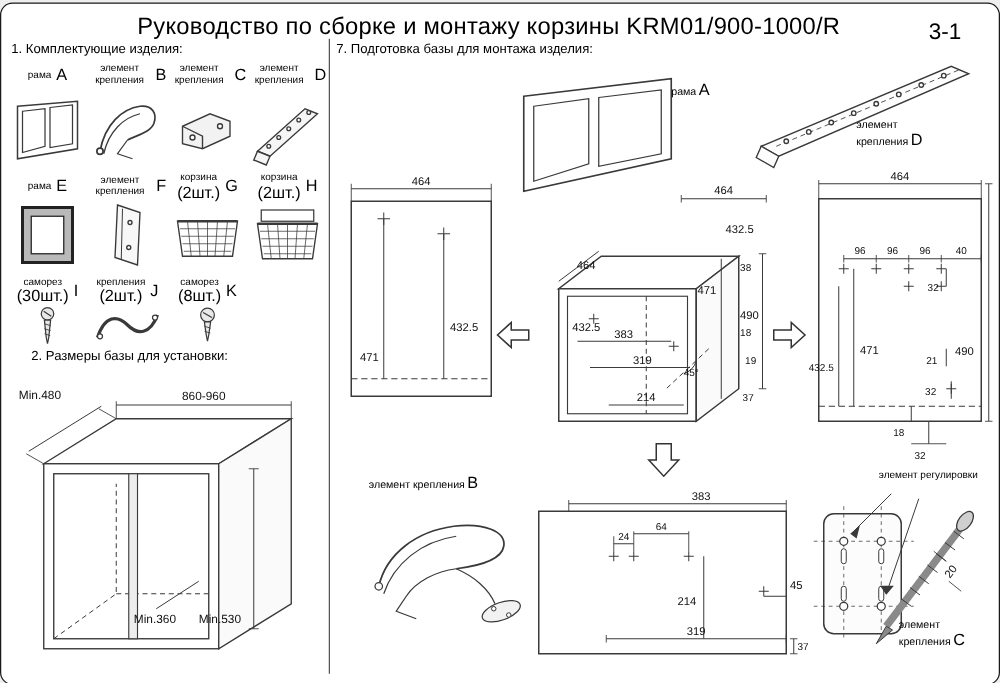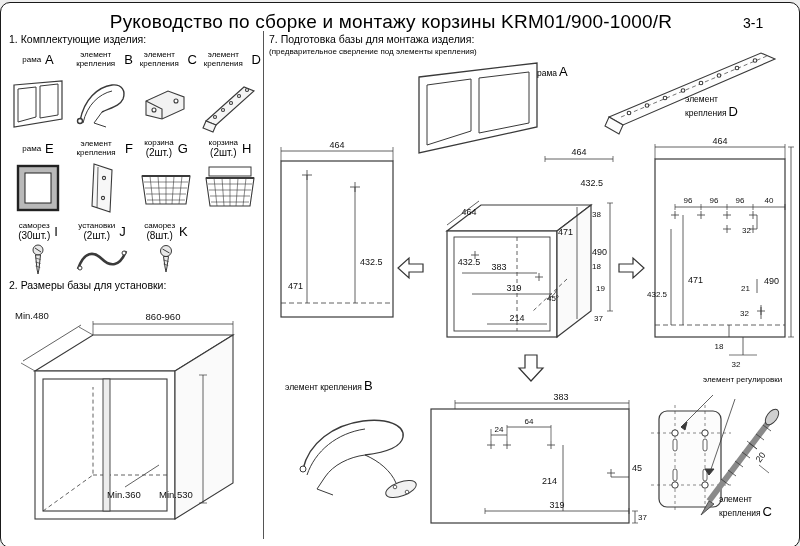--- a/index.html
+++ b/index.html
@@ -3,30 +3,30 @@
 <meta charset="utf-8">
 <style>
   *{margin:0;padding:0;box-sizing:border-box}
   html,body{background:#eee}
   body{font-family:"Liberation Sans",sans-serif;color:#000}
   .page{position:relative;width:800px;height:546px;margin:2px auto;background:#fff;
         border:1.6px solid #1a1a1a;border-radius:10px;overflow:hidden}
   .abs{position:absolute}
   .title{position:absolute;left:60px;top:8px;width:660px;text-align:center;
          font-size:19px;letter-spacing:.2px;white-space:nowrap}
-  .pagenum{position:absolute;left:742px;top:12px;font-size:14px}
+  .pagenum{position:absolute;left:742px;top:12px;font-size:18px}
   .divider{position:absolute;left:262px;top:28px;height:508px;width:1px;background:#555}
   .sec-heading{position:absolute;font-weight:normal;font-size:10.5px;white-space:nowrap}
   .sub{position:absolute;font-size:8px;white-space:nowrap}
   .parts-grid{position:absolute;left:6px;top:46px;width:254px;display:grid;
               grid-template-columns:repeat(4,1fr);column-gap:2px;row-gap:3px}
   .cell{display:flex;flex-direction:column;align-items:center}
   .part-label{display:flex;align-items:center;justify-content:center;gap:2px;
               font-size:8px;line-height:1.08;text-align:center;min-height:22px}
-  .qty{display:block;font-size:10px}
+  .qty{display:block;font-size:13px}
   .letter{font-size:13px;margin-left:2px}
   .draw-label{position:absolute;font-size:8.5px;line-height:1.15;}
   svg{display:block;overflow:visible}
   svg text{font-family:"Liberation Sans",sans-serif;fill:#111;font-size:9px}
   svg text.s{font-size:8px}
   svg text.s2{font-size:9.5px}
 </style>
 </head>
 <body>
 
@@ -169,21 +169,21 @@
           <circle cx="30" cy="7" r="5" fill="#e8e8e8"></circle>
           <line x1="27" y1="5" x2="33" y2="9"></line>
           <path d="M27.5,12 h5 L31,26 L30,31 L29,26 Z" fill="#e8e8e8"></path>
           <path d="M27.5,15 l5,1.5 M27.5,19 l5,1.5 M27.6,23 l4.6,1.5" stroke-width="0.7" fill="none"></path>
         </g>
       </svg>
     </div>
 
     <div class="cell">
       <div class="part-label">
-        <span><span>установки</span><span class="qty">(2шт.)</span></span>
+        <span><span>крепления</span><span class="qty">(2шт.)</span></span>
         <span class="letter">J</span>
       </div>
       <svg width="60" height="34" viewBox="0 0 60 34">
         <g stroke="#3a3a3a" fill="none">
           <path d="M6,26 C12,8 22,8 30,16 C38,24 48,24 54,8" stroke-width="2.6"></path>
           <circle cx="8" cy="25" r="2" fill="#fff" stroke-width="1"></circle>
           <circle cx="52" cy="10" r="2" fill="#fff" stroke-width="1"></circle>
         </g>
       </svg>
     </div>
@@ -198,21 +198,21 @@
           <circle cx="30" cy="8" r="5.5" fill="#e8e8e8"></circle>
           <line x1="26.5" y1="6" x2="33.5" y2="10"></line>
           <path d="M27.5,13.5 h5 L31,24 L30,29 L29,24 Z" fill="#e8e8e8"></path>
           <path d="M27.5,17 l5,1.5 M27.6,21 l4.6,1.5" stroke-width="0.7" fill="none"></path>
         </g>
       </svg>
     </div>
 
   </div>
 
-  <div class="sec-heading" style="left:8px;top:276px">2. Размеры базы для установки:</div>
+  <div class="sec-heading" style="left:24px;top:276px">2. Размеры базы для установки:</div>
 
   <svg class="abs" style="left:6px;top:288px" width="252" height="252" viewBox="0 0 252 252">
     <g stroke="#3a3a3a" fill="none" stroke-width="1.1">
       <path d="M28,80 L168,80 L226,44 L86,44 Z" fill="#fff"></path>
       <rect x="28" y="80" width="140" height="148" fill="#fff"></rect>
       <path d="M168,80 L226,44 L226,192 L168,228 Z" fill="#fafafa"></path>
       <rect x="36" y="88" width="124" height="132" fill="#fff"></rect>
       <path d="M36,220 L86,184 L86,96" stroke-dasharray="4,3" stroke-width="0.8"></path>
       <path d="M86,184 L160,184" stroke-dasharray="4,3" stroke-width="0.8"></path>
       <rect x="96" y="88" width="7" height="132" fill="#ededed" stroke-width="0.9"></rect>
@@ -227,21 +227,20 @@
     </g>
     <g>
       <text class="s2" x="8" y="28">Min.480</text>
       <text class="s2" x="156" y="29" text-anchor="middle">860-960</text>
       <text class="s2" x="100" y="207">Min.360</text>
       <text class="s2" x="152" y="207">Min.530</text>
     </g>
   </svg>
 
   <div class="sec-heading" style="left:268px;top:30px">7. Подготовка базы для монтажа изделия:</div>
-  <div class="sub" style="left:268px;top:44px">(предварительное сверление под элементы крепления)</div>
 
   <svg class="abs" style="left:408px;top:52px" width="165" height="105" viewBox="0 0 165 105">
     <g stroke="#3a3a3a" fill="#fff" stroke-width="1.3">
       <path d="M10,22 L128,8 L128,72 L10,98 Z"></path>
       <path d="M18,30 L62,24 L62,76 L18,90 Z" stroke-width="1"></path>
       <path d="M70,23 L120,17 L120,68 L70,78 Z" stroke-width="1"></path>
     </g>
   </svg>
   <div class="draw-label" style="left:536px;top:62px;width:52px">
     <span>рама</span><span class="letter">A</span>
@@ -367,21 +366,21 @@
       <text class="s" x="104" y="181" text-anchor="end">32</text>
       <text class="s" x="74" y="214" text-anchor="middle">18</text>
       <text class="s" x="91" y="232" text-anchor="middle">32</text>
     </g>
   </svg>
 
   <svg class="abs" style="left:514px;top:350px" width="32" height="30" viewBox="0 0 32 30">
     <polygon points="10,2 22,2 22,15 28,15 16,28 4,15 10,15" fill="#fff" stroke="#333" stroke-width="1.2"></polygon>
   </svg>
 
-  <div class="draw-label" style="left:284px;top:376px;width:96px">
+  <div class="draw-label" style="left:294px;top:376px;width:96px">
     <span>элемент крепления</span><span class="letter">B</span>
   </div>
   <svg class="abs" style="left:288px;top:388px" width="150" height="115" viewBox="0 0 150 115">
     <g stroke="#3a3a3a" fill="none" stroke-width="1.4">
       <path d="M14,78 C20,52 44,34 74,30 C98,27 116,34 114,46 C112,58 92,62 76,64"></path>
       <path d="M18,84 C26,60 48,42 76,38" stroke-width="1"></path>
       <path d="M76,64 C60,66 44,74 36,86 L28,98 L44,104" stroke-width="1"></path>
       <path d="M76,64 C90,70 102,80 107,92" stroke-width="1"></path>
       <circle cx="14" cy="78" r="3" fill="#fff" stroke-width="1"></circle>
       <ellipse cx="112" cy="98" rx="16" ry="7" transform="rotate(-20 112 98)" fill="#f2f2f2" stroke-width="1"></ellipse>

